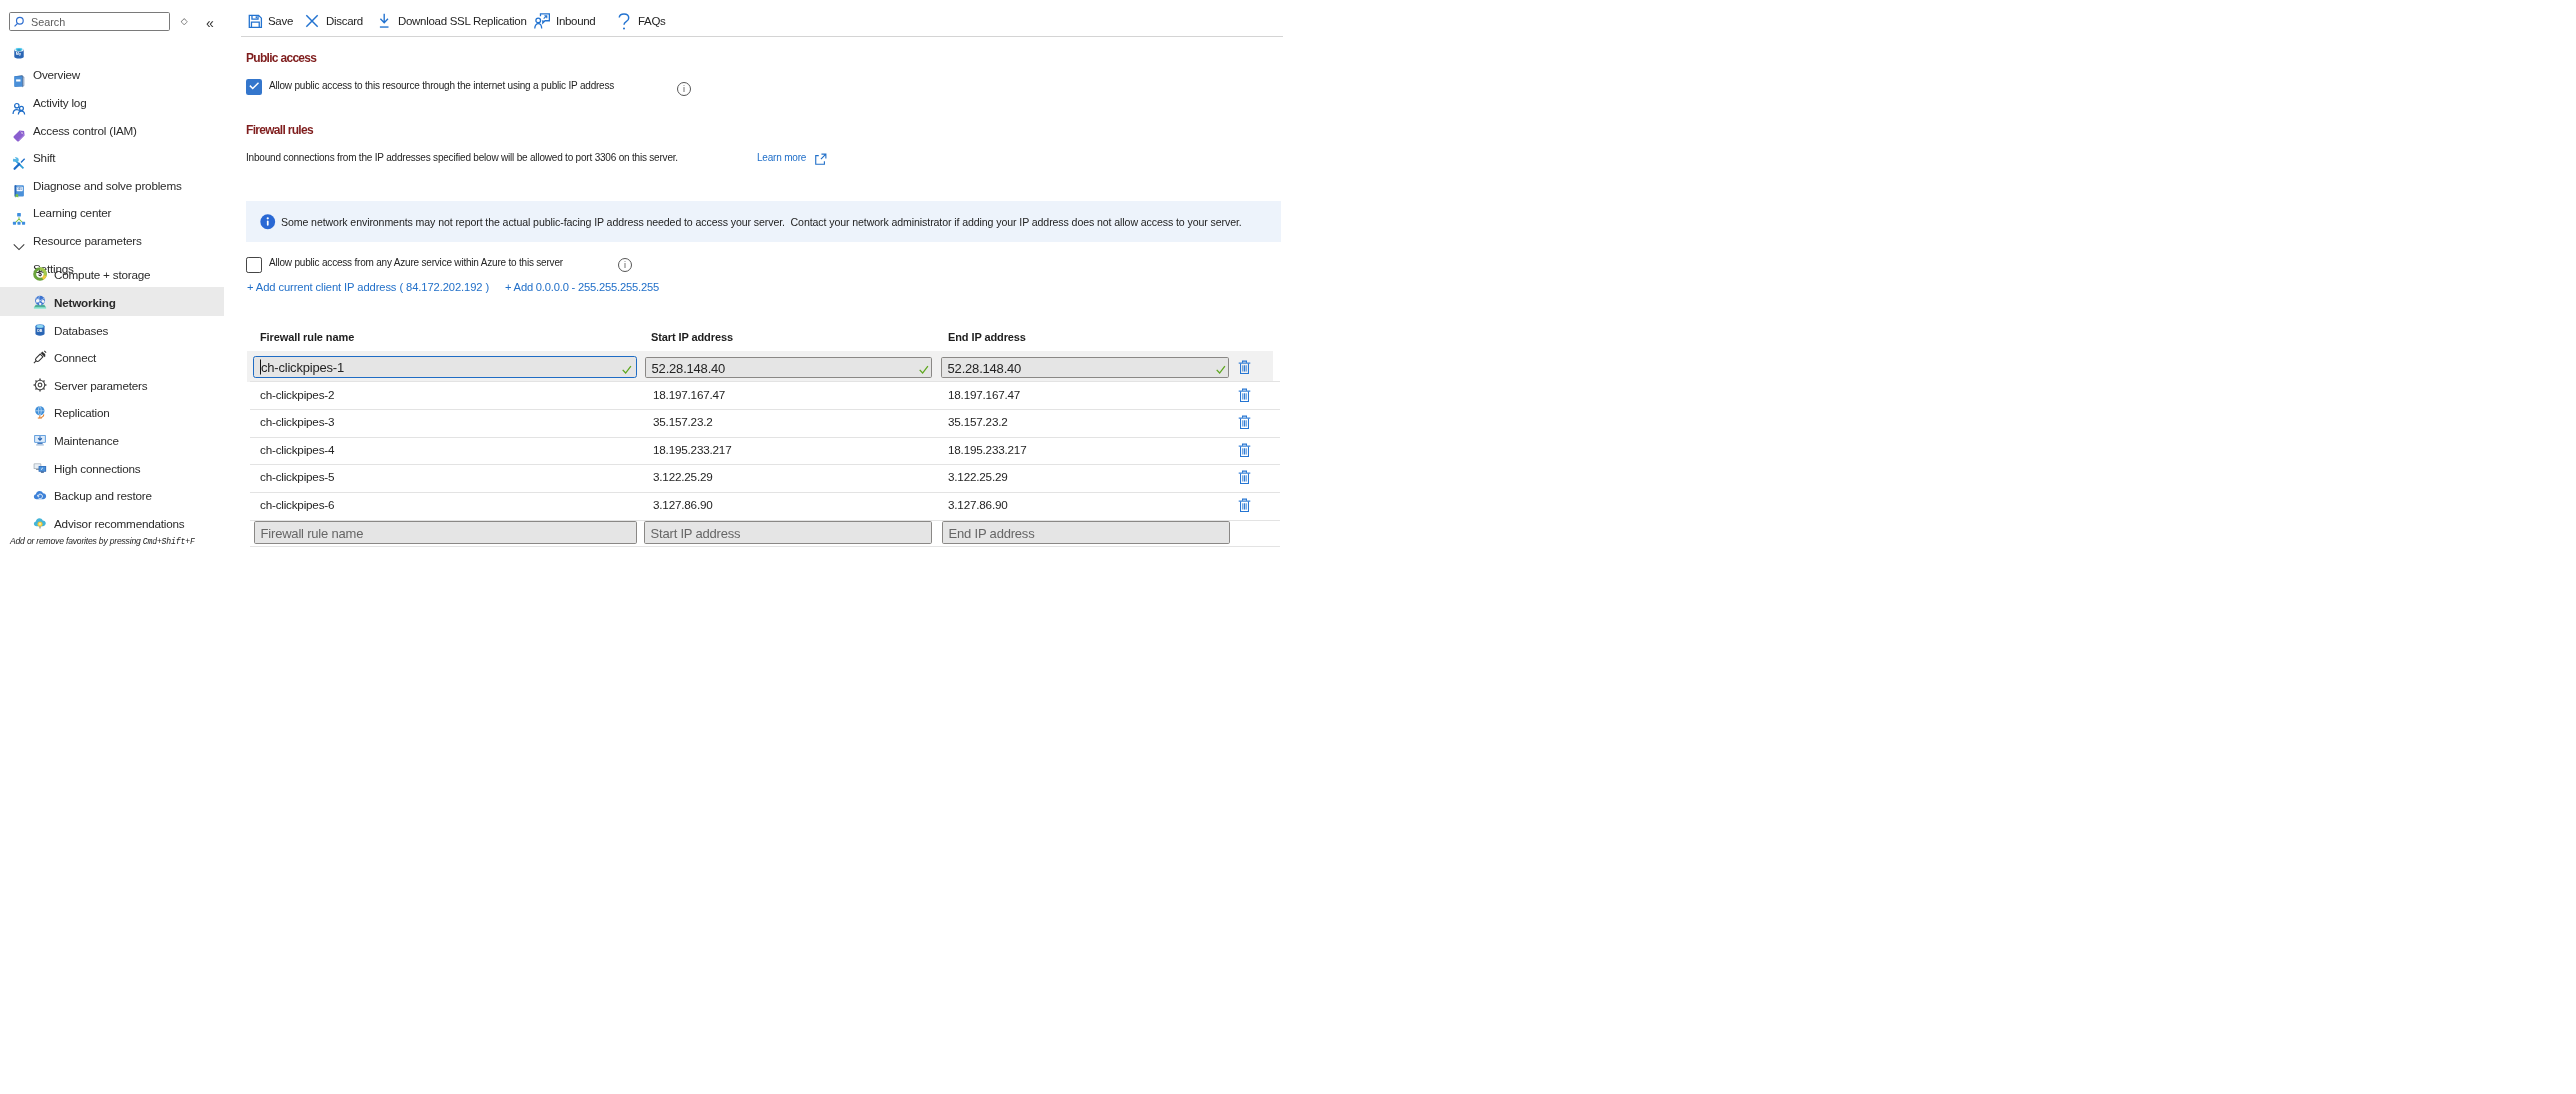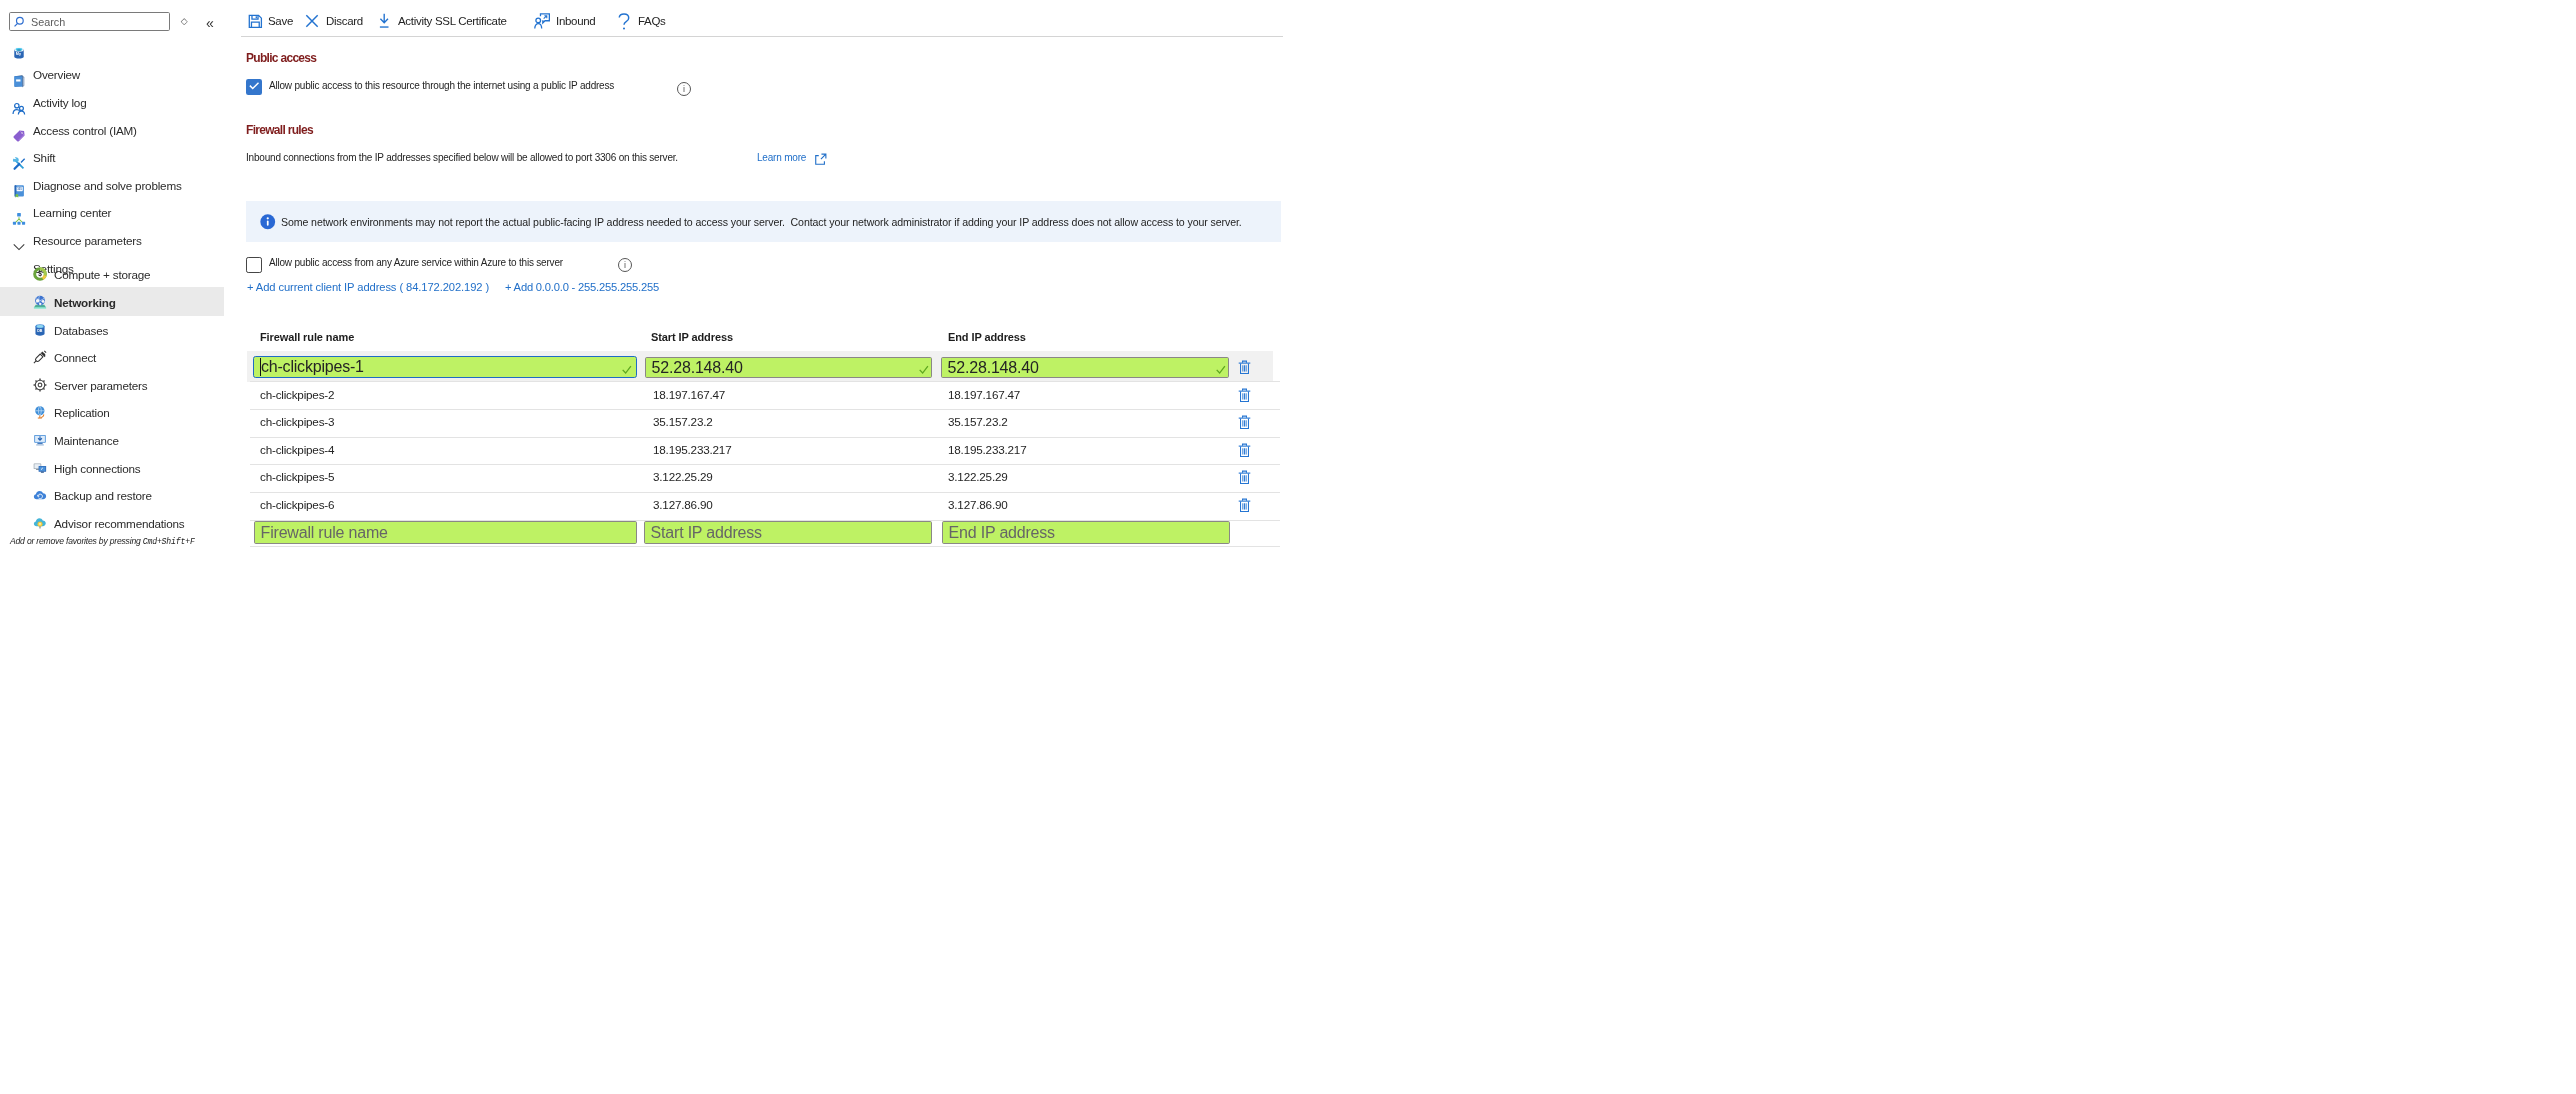--- a/index.html
+++ b/index.html
@@ -28,21 +28,21 @@
 .cb { position:absolute; left:246px; width:15.5px; height:15.5px; border-radius:2.2px; }
 .cb.on { background:#3476cc; }
 .cb.off { background:#fff; border:1.3px solid #454545; border-radius:2.2px; }
 .link { position:absolute; font-size:11.2px; letter-spacing:-0.1px; color:#2270c9; white-space:nowrap; }
 #banner { left:246px; top:201px; width:1035px; height:41px; background:#edf3fb; }
 .icirc { position:absolute; width:14px; height:14px; border-radius:50%; border:0.9px solid #565656; color:#565656; font-size:9px; text-align:center; line-height:13px; font-style:normal; }
 
 .th { position:absolute; font-size:11px; letter-spacing:-0.1px; font-weight:bold; color:#1d1d1d; white-space:nowrap; }
 .row-sep { position:absolute; left:250px; width:1030px; height:0.9px; background:#e3e3e3; }
 .cell { position:absolute; font-size:11.7px; letter-spacing:-0.2px; color:#242424; white-space:nowrap; }
-.inp { position:absolute; background:#bef264; border:0.9px solid #8a8886; border-radius:1.7px; font-size:16px; letter-spacing:-0.2px; color:#242424; }
+.inp { position:absolute; background:#e5e5e5; border:0.9px solid #8a8886; border-radius:1.7px; font-size:13px; letter-spacing:-0.2px; color:#242424; }
 .inp .ph { color:#666; }
 .inp-inner { position:absolute; top:50%; transform:translateY(-50%); left:5.6px; white-space:nowrap; }
 </style>
 </head>
 <body>
 
 <div class="abs" id="searchbox"></div>
 <svg class="abs" style="left:13px;top:16px" width="12" height="12" viewBox="0 0 14 14">
     <circle cx="8" cy="5.6" r="3.9" fill="none" stroke="#2f6fd0" stroke-width="1.4"></circle>
     <line x1="5" y1="8.8" x2="1.8" y2="12.2" stroke="#2f6fd0" stroke-width="1.4"></line>
@@ -250,21 +250,21 @@
     <path d="M11.2 6.6 L14.6 3.4 M12 3.2 L14.8 3.2 L14.8 6" fill="none" stroke="#2373d0" stroke-width="1.3"></path>
     <circle cx="4.9" cy="8.6" r="2.7" fill="none" stroke="#2373d0" stroke-width="1.5"></circle>
     <path d="M0.9 18 C0.9 14.2 2.9 12.3 4.9 12.3 C6.9 12.3 8.9 14.2 8.9 18" fill="none" stroke="#2373d0" stroke-width="1.5"></path>
   </svg>
 <svg class="abs" style="left:618px;top:13.4px" width="12" height="17.3" viewBox="0 0 14 20">
     <path d="M1.5 5.3 C1.5 2.7 3.6 1 7 1 C10.4 1 12.5 2.8 12.5 5.6 C12.5 8 10.9 9.1 9.5 10 C8 10.9 7 11.7 7 13.6" fill="none" stroke="#2373d0" stroke-width="1.7"></path>
     <circle cx="7" cy="17.9" r="1.2" fill="#2373d0"></circle>
   </svg>
 <div class="tbtxt" style="left:268px">Save</div>
 <div class="tbtxt" style="left:326px">Discard</div>
-<div class="tbtxt" style="left:398px">Activity SSL Certificate</div>
+<div class="tbtxt" style="left:398px">Download SSL Replication</div>
 <div class="tbtxt" style="left:556px">Inbound</div>
 <div class="tbtxt" style="left:638px">FAQs</div>
 
 <div class="h1" style="top:51px">Public access</div>
 <div class="cb on" style="top:79px"></div>
 <svg class="abs" style="left:249px;top:82px" width="10.4" height="7.8" viewBox="0 0 12 9">
     <polyline points="1,4.2 4.3,7.5 11,0.8" fill="none" stroke="#fff" stroke-width="1.7"></polyline>
   </svg>
 <div class="body-txt" style="left:269px;top:80px">Allow public access to this resource through the internet using a public IP address</div>
 <div class="icirc" style="left:677px;top:82px">i</div>

